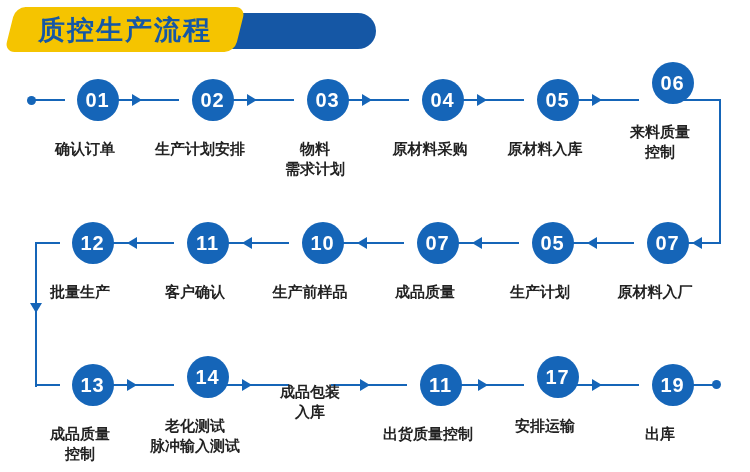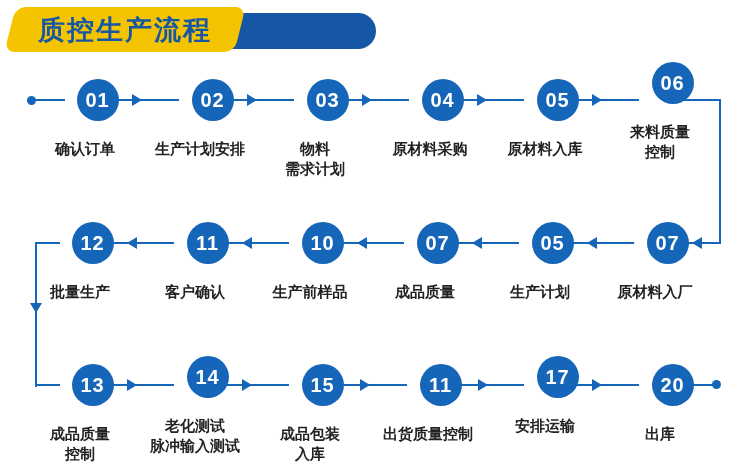--- a/index.html
+++ b/index.html
@@ -221,38 +221,35 @@
 控制</div>
   </div>
   <div class="node" style="left:135px;top:356px">
     <div class="circle">
         <span>14</span>
       </div>
     <div class="label">老化测试
 脉冲输入测试</div>
   </div>
   <div class="node" style="left:250px;top:364px">
-    <div class="circle">
-        <span>15</span>
-      </div>
     <div class="label">成品包装
 入库</div>
   </div>
   <div class="node" style="left:368px;top:364px">
     <div class="circle">
         <span>11</span>
       </div>
     <div class="label">出货质量控制</div>
   </div>
   <div class="node" style="left:485px;top:356px">
     <div class="circle">
         <span>17</span>
       </div>
     <div class="label">安排运输</div>
   </div>
   <div class="node" style="left:600px;top:364px">
     <div class="circle">
-        <span>20</span>
+        <span>19</span>
       </div>
     <div class="label">出库</div>
   </div>
 
 </div>
 
 </body></html>

